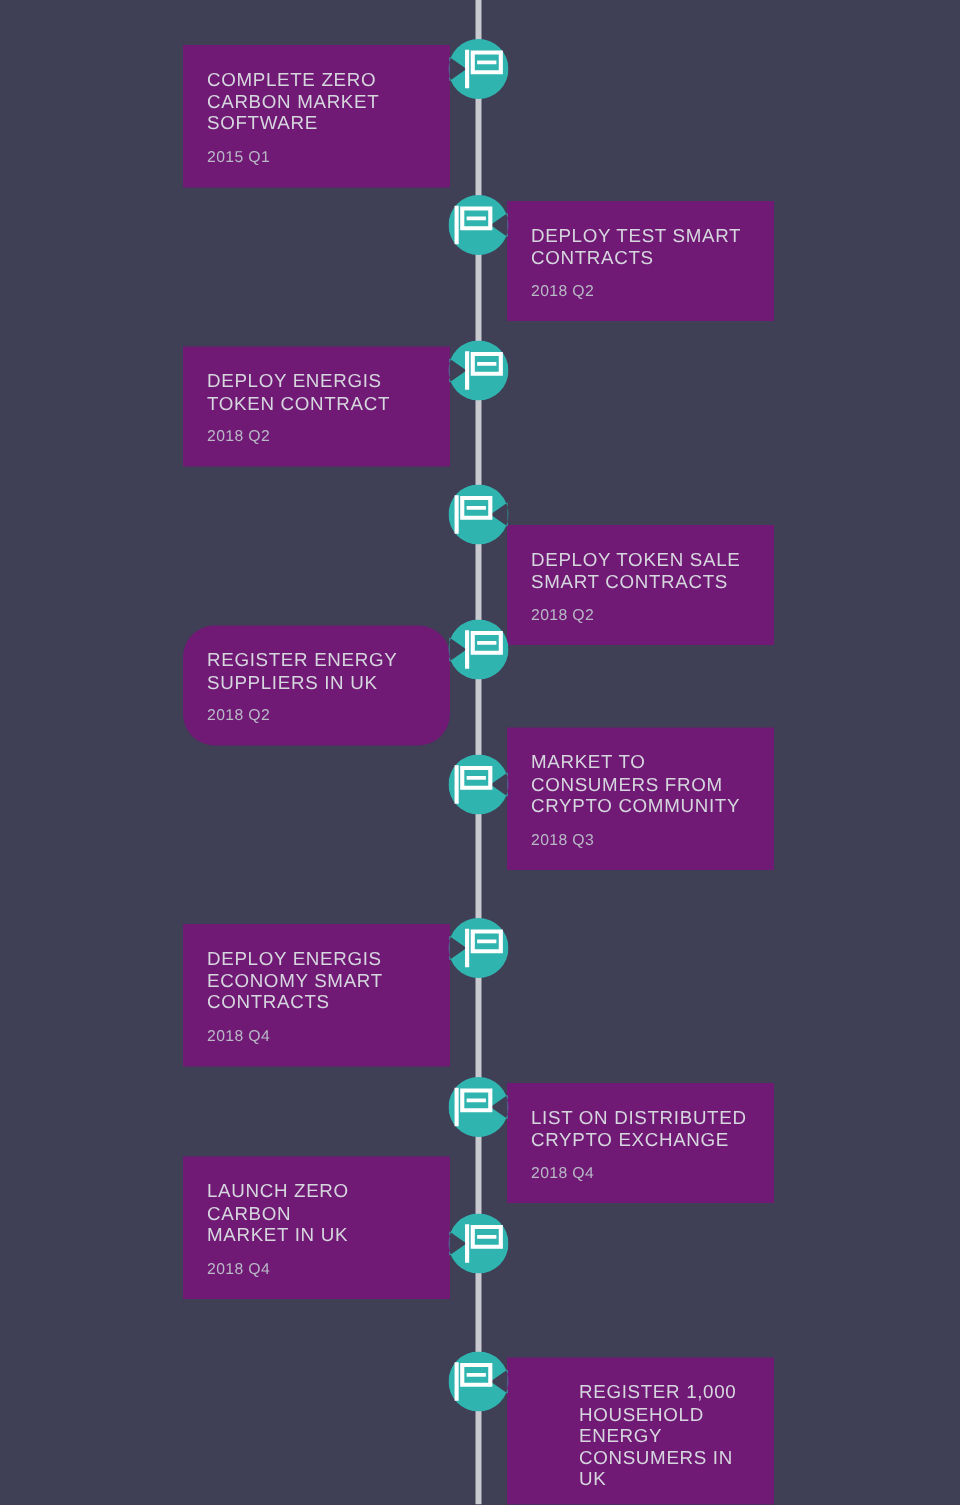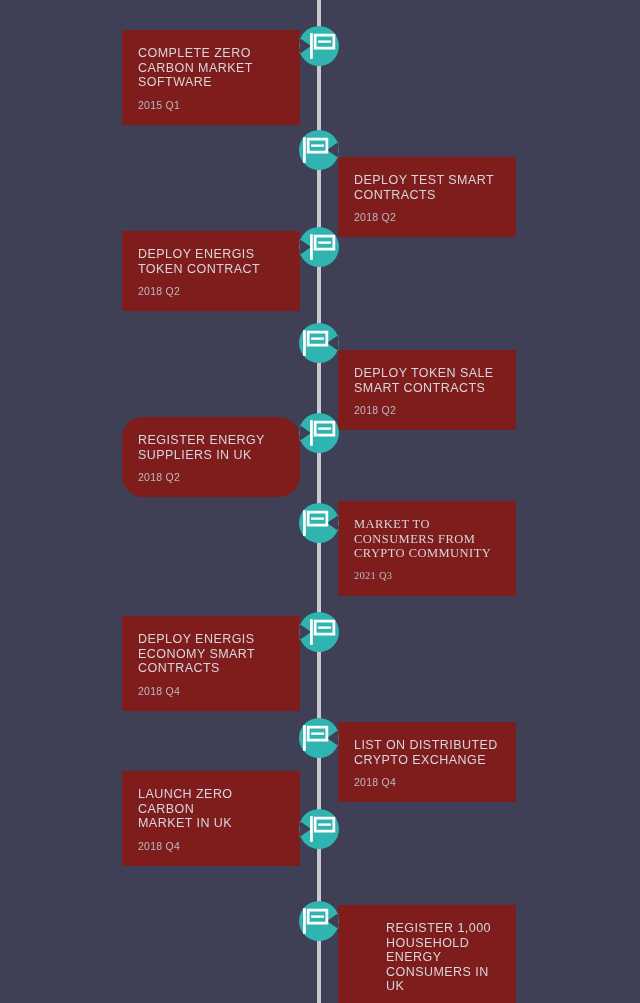--- a/index.html
+++ b/index.html
@@ -36,21 +36,21 @@
     left: 0;
     width: 640px;
     height: 0;
     z-index: 2;
   }
 
   
   .card {
     position: absolute;
     width: 178px;
-    background: #7f1d1d;
+    background: #701a75;
     padding: 16px 16px 14px 16px;
   }
   .milestone.left .card  { left: 122px; }
   .milestone.right .card { left: 338px; }
 
   .card-title {
     color: #d6d6de;
     font-size: 12.5px;
     line-height: 14.5px;
     letter-spacing: 0.45px;
@@ -111,21 +111,21 @@
         <span class="marker-flag">
           <svg viewBox="0 0 18 18" width="16" height="16">
             <rect x="2.2" y="2" width="1.5" height="14" fill="#ffffff"></rect>
             <path d="M5,3 H15.2 V10.2 H5 Z" fill="none" stroke="#ffffff" stroke-width="1.5"></path>
             <path d="M6.6,6.6 H13.6" stroke="#ffffff" stroke-width="1.3"></path>
           </svg>
         </span>
       </div>
     </div>
     <div class="milestone right" style="top: 0px;">
-      <div class="card" style="top: 134px; margin-top: 23px;">
+      <div class="card" style="top: 134px;">
         <div class="card-title">DEPLOY TEST SMART
 CONTRACTS</div>
         <div class="card-date">2018 Q2</div>
       </div>
       <div class="marker" style="top: 130px;">
         <svg viewBox="0 0 40 40" width="40" height="40">
           <path d="M20,0 A20,20 0 1,1 20,40 A20,20 0 0,1 20,0 Z M39.4,12 L28,20 L39.4,28 Z" fill="#2fb4b0" fill-rule="evenodd"></path>
         </svg>
         <span class="marker-flag">
           <svg viewBox="0 0 18 18" width="16" height="16">
@@ -187,25 +187,25 @@
         <span class="marker-flag">
           <svg viewBox="0 0 18 18" width="16" height="16">
             <rect x="2.2" y="2" width="1.5" height="14" fill="#ffffff"></rect>
             <path d="M5,3 H15.2 V10.2 H5 Z" fill="none" stroke="#ffffff" stroke-width="1.5"></path>
             <path d="M6.6,6.6 H13.6" stroke="#ffffff" stroke-width="1.3"></path>
           </svg>
         </span>
       </div>
     </div>
     <div class="milestone right" style="top: 0px;">
-      <div class="card" style="top: 501px; font-family: Liberation Serif, serif;">
+      <div class="card" style="top: 485px;">
         <div class="card-title">MARKET TO
 CONSUMERS FROM
 CRYPTO COMMUNITY</div>
-        <div class="card-date">2021 Q3</div>
+        <div class="card-date">2018 Q3</div>
       </div>
       <div class="marker" style="top: 503px;">
         <svg viewBox="0 0 40 40" width="40" height="40">
           <path d="M20,0 A20,20 0 1,1 20,40 A20,20 0 0,1 20,0 Z M39.4,12 L28,20 L39.4,28 Z" fill="#2fb4b0" fill-rule="evenodd"></path>
         </svg>
         <span class="marker-flag">
           <svg viewBox="0 0 18 18" width="16" height="16">
             <rect x="2.2" y="2" width="1.5" height="14" fill="#ffffff"></rect>
             <path d="M5,3 H15.2 V10.2 H5 Z" fill="none" stroke="#ffffff" stroke-width="1.5"></path>
             <path d="M6.6,6.6 H13.6" stroke="#ffffff" stroke-width="1.3"></path>

